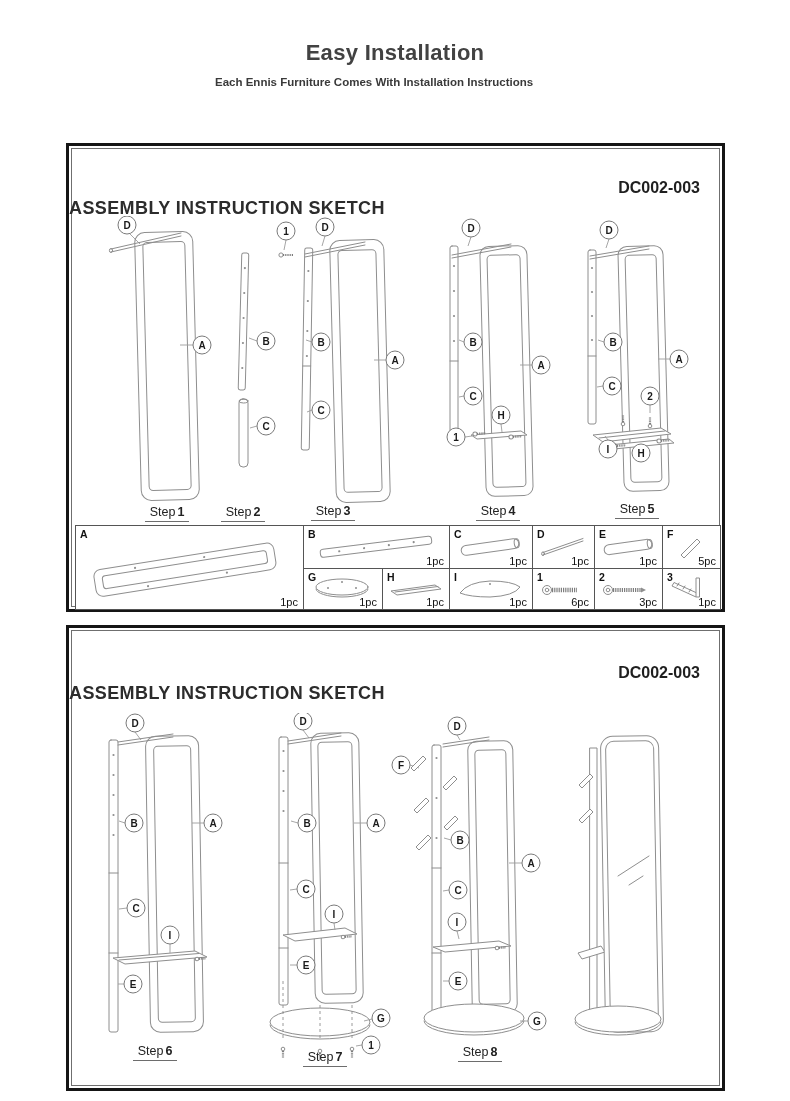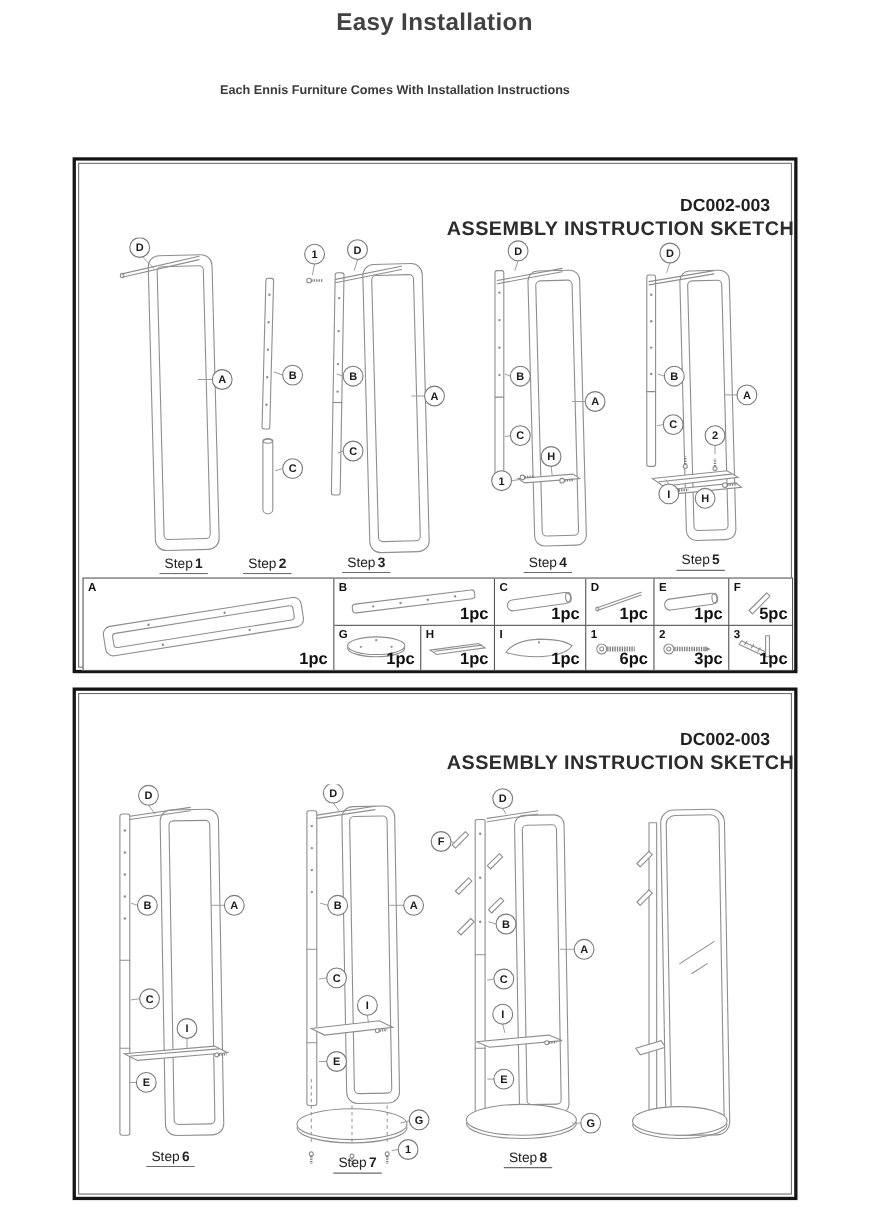--- a/index.html
+++ b/index.html
@@ -1,28 +1,28 @@
 <!DOCTYPE html>
 <html><head>
 <meta charset="utf-8">
 <style>
   html,body{margin:0;padding:0;background:#fff;}
   body{width:790px;height:1101px;position:relative;overflow:hidden;
        font-family:"Liberation Sans","DejaVu Sans",sans-serif;color:#1a1a1a;}
   .abs{position:absolute;}
   
-  .page-title{top:7px;left:0;width:100%;text-align:center;font-size:22px;font-weight:bold;
+  .page-title{top:40px;left:0;width:100%;text-align:center;font-size:22px;font-weight:bold;
               color:#424242;letter-spacing:.3px;}
-  .subtitle{top:76px;left:200px;width:345px;font-size:11.5px;font-weight:bold;color:#3a3a3a;
+  .subtitle{top:76px;left:215px;width:345px;font-size:11.5px;font-weight:bold;color:#3a3a3a;
             line-height:13.5px;}
   
   .panel{box-sizing:border-box;border:3px solid #151515;background:#fff;}
   .panel-inner{position:absolute;inset:2px;border:1px solid #6f6f6f;pointer-events:none;}
   .panel-code{top:33px;right:22px;font-size:16px;font-weight:bold;color:#1f1f1f;}
-  .panel-title{top:52px;left:0;width:100%;text-align:right;font-size:18px;font-weight:bold;
+  .panel-title{top:52px;left:0;width:100%;text-align:left;font-size:18px;font-weight:bold;
                color:#2c2c2c;letter-spacing:.4px;}
   
   .sk{stroke:#8e8e8e;fill:none;stroke-width:1;stroke-linejoin:round;stroke-linecap:round;}
   .skf{stroke:#8e8e8e;fill:#fff;stroke-width:1;}
   .hole{fill:#8e8e8e;stroke:none;}
   .leader{stroke:#9c9c9c;stroke-width:.9;fill:none;}
   .dash{stroke:#8e8e8e;stroke-width:.9;fill:none;stroke-dasharray:3,3;}
   .thread{stroke:#7d7d7d;stroke-width:2.2;stroke-dasharray:1.2,1;}
   .hk{fill:#fff;stroke:#8e8e8e;stroke-width:1;stroke-linejoin:round;}
   .callout circle{fill:#fff;stroke:#7a7a7a;stroke-width:1;}
@@ -31,21 +31,21 @@
   .steplabel{text-anchor:middle;font-size:12.5px;fill:#222;
              font-family:"Liberation Sans","DejaVu Sans",sans-serif;}
   .steplabel .stepnum{font-weight:bold;}
   .stepline{stroke:#6d6d6d;stroke-width:1;}
   
   .ptable{box-sizing:border-box;border:1px solid #555;background:#fff;}
   .cell{position:absolute;box-sizing:border-box;}
   .br{border-right:1px solid #555;}
   .bb{border-bottom:1px solid #555;}
   .cl{position:absolute;top:2px;left:4px;font-size:10.5px;font-weight:bold;color:#111;}
-  .cc{position:absolute;bottom:1px;right:5px;font-size:15px;font-weight:bold;color:#111;}
+  .cc{position:absolute;bottom:1px;right:5px;font-size:11px;font-weight:normal;color:#111;}
 </style>
 </head>
 <body>
 
 <div class="abs page-title">Easy Installation</div>
 <div class="abs subtitle">
   <div>Each Ennis Furniture Comes With Installation Instructions</div>
 </div>
 
 <div class="abs panel" style="left:66px;top:143px;width:659px;height:469px;">

